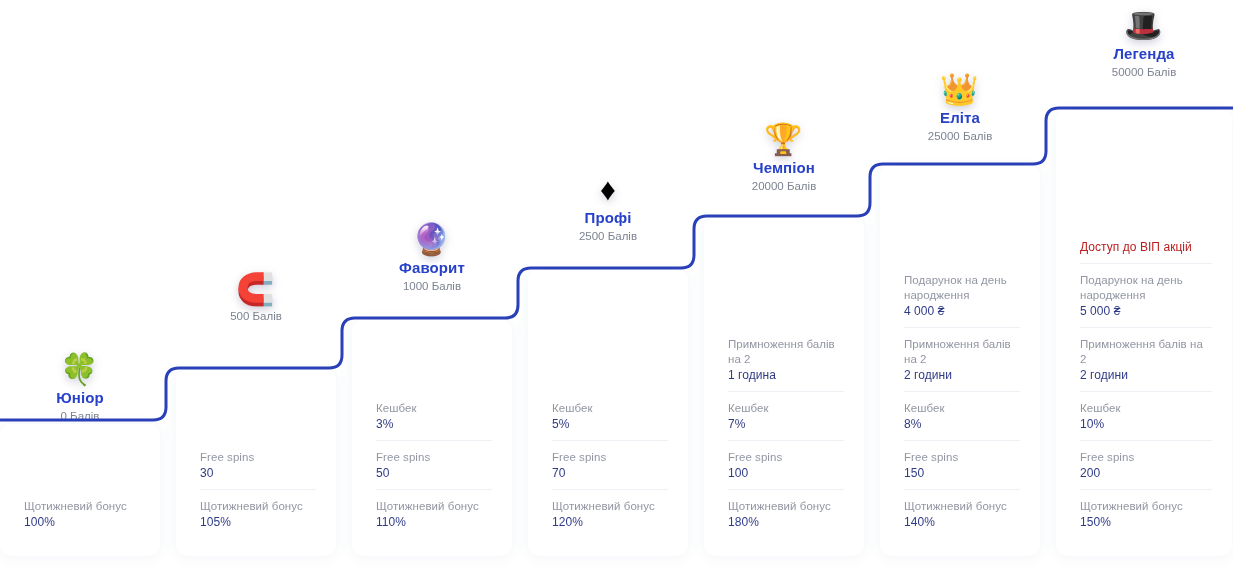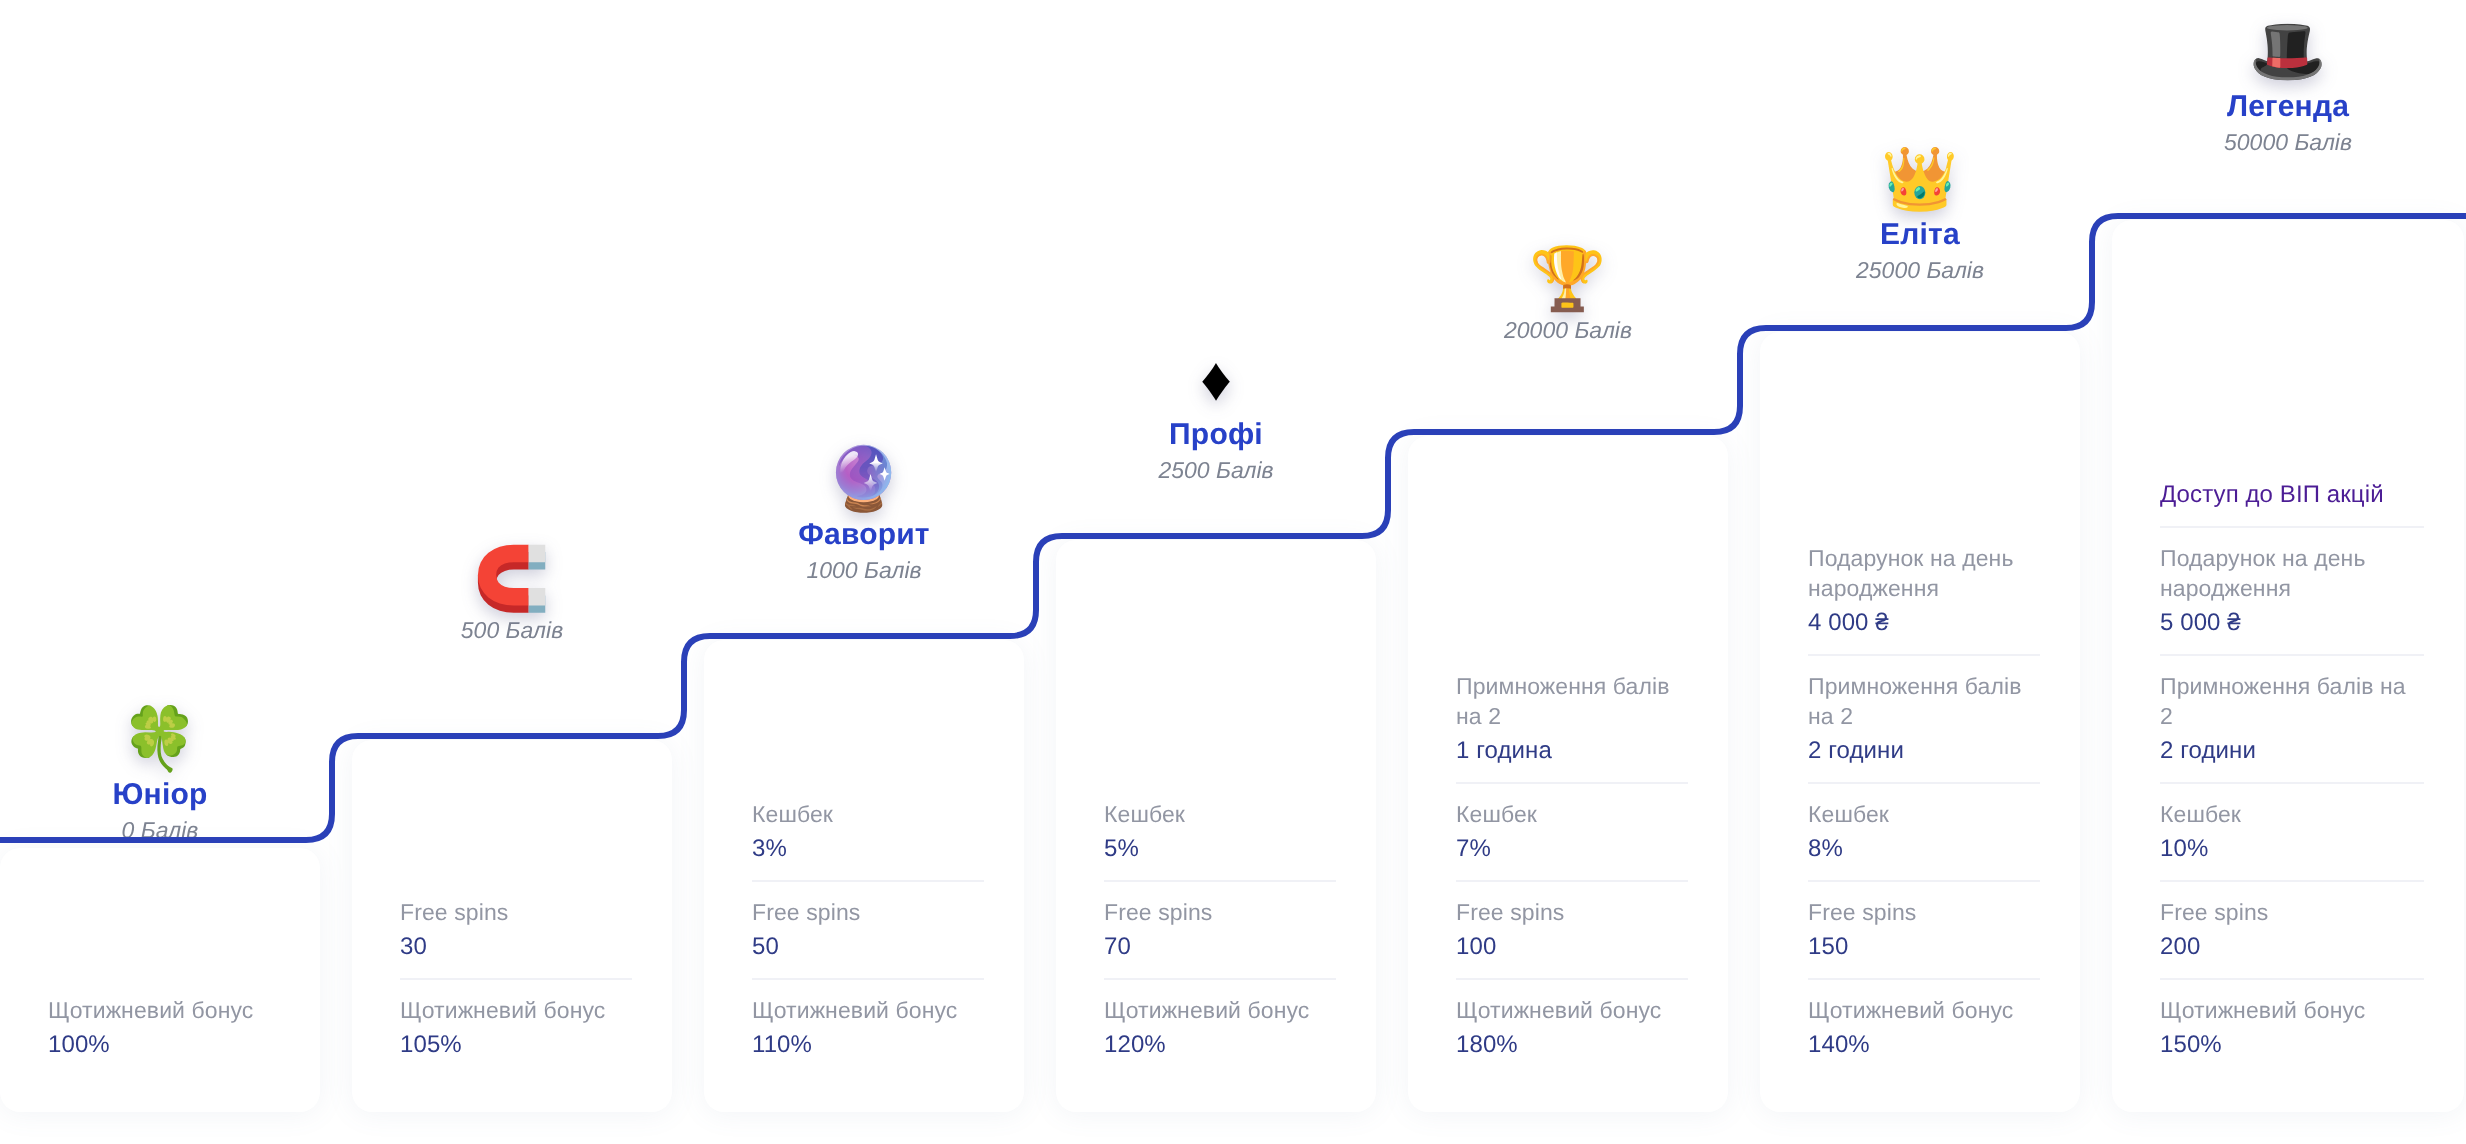--- a/index.html
+++ b/index.html
@@ -85,21 +85,20 @@
     font-weight: bold;
     color: #2741c8;
     line-height: 20px;
     letter-spacing: .1px;
   }
   .tier-points {
     display: block;
     font-size: 11.5px;
     color: #7d8391;
     line-height: 17px;
-    font-style: italic;
   }
 
   
   .perks {
     position: absolute;
     left: 24px;
     right: 36px;
     bottom: 34px;
     z-index: 3;
   }
@@ -117,21 +116,21 @@
   }
   .perk-value {
     display: block;
     margin-top: 0;
     font-size: 12px;
     line-height: 16px;
     color: #2f3b86;
     letter-spacing: .05px;
   }
   .perk.highlight .perk-label {
-    color: #4c1d95;
+    color: #b91c1c;
     font-size: 12px;
     line-height: 16px;
   }
   .perk.highlight { border-top: none; }
 </style>
 </head>
 <body>
 
 <div id="loyalty-root">
 
@@ -212,20 +211,21 @@
           <div class="perk">
             <span class="perk-label">Щотижневий бонус</span>
             <span class="perk-value">120%</span>
           </div>
         </div>
       </div>
       <div class="tier">
         <div class="tier-card" style="top: 218px;"></div>
         <div class="tier-head" style="top: 122px;">
           <span class="tier-icon">🏆</span>
+          <span class="tier-name">Чемпіон</span>
           <span class="tier-points">20000 Балів</span>
         </div>
         <div class="perks">
           <div class="perk">
             <span class="perk-label">Примноження балів на 2</span>
             <span class="perk-value">1 година</span>
           </div>
           <div class="perk">
             <span class="perk-label">Кешбек</span>
             <span class="perk-value">7%</span>

